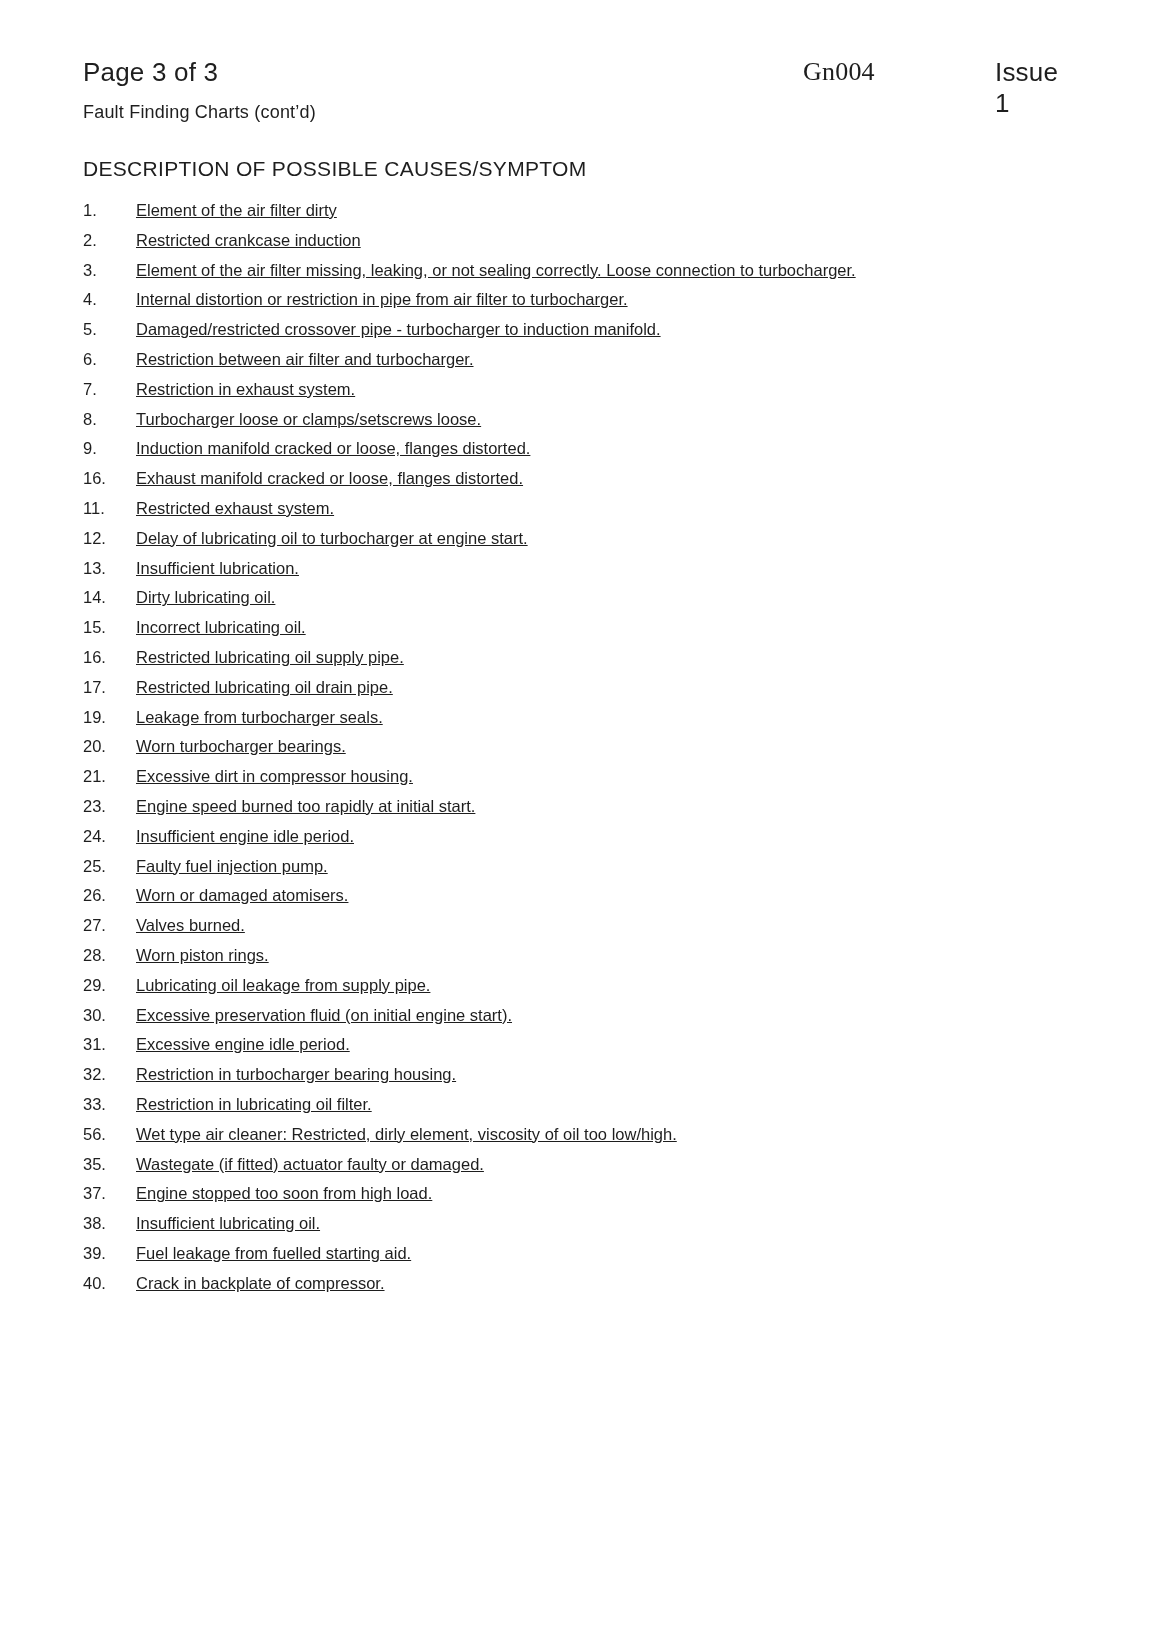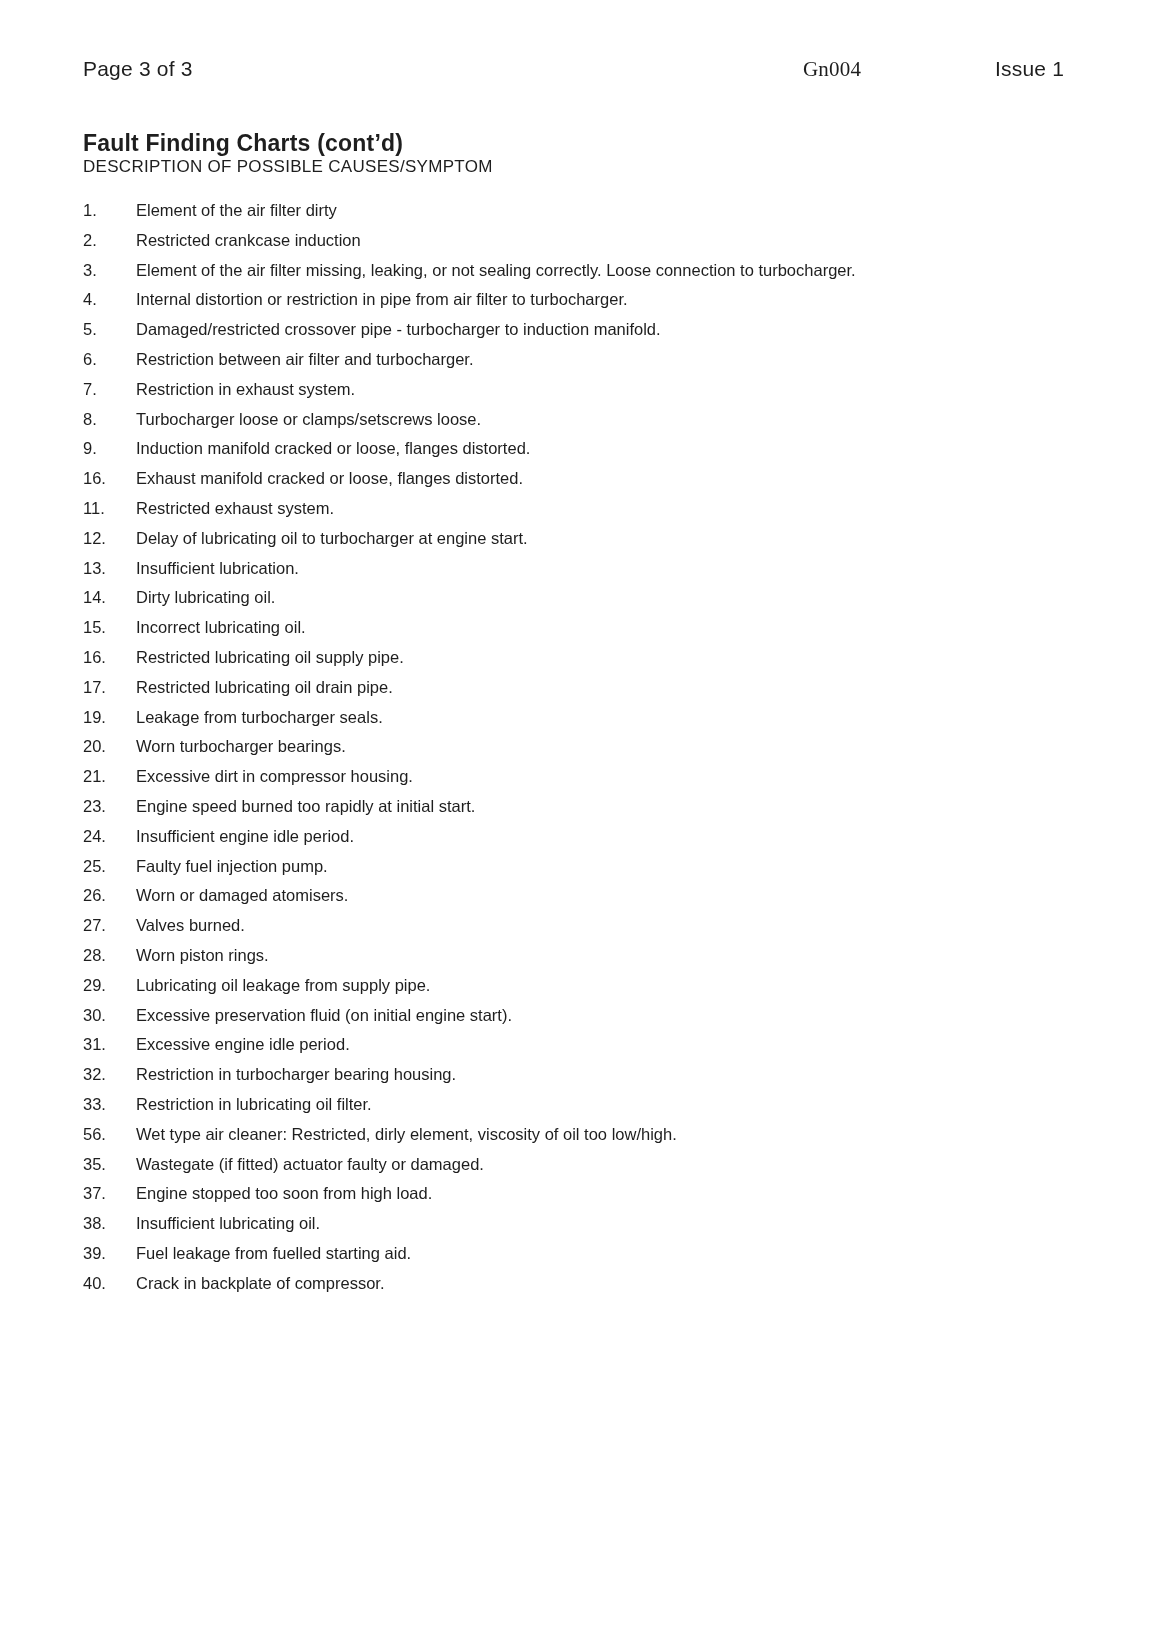--- a/index.html
+++ b/index.html
@@ -15,52 +15,52 @@
     color: #1e1e1e;
     font-family: "Liberation Sans", "DejaVu Sans", sans-serif;
     overflow: hidden;
   }
   .doc-header {
     position: absolute;
     top: 57px;
     left: 83px;
     right: 85px;
     height: 24px;
-    font-size: 21px;
+    font-size: 26px;
     letter-spacing: 0.2px;
   }
   .page-label {
     position: absolute;
     left: 0;
     top: 0;
   }
   .doc-code {
     position: absolute;
     left: 720px;
     top: 0;
     font-family: Liberation Serif, serif;
   }
   .issue-label {
     position: absolute;
     left: 912px;
     top: 0;
   }
   .section-title {
     position: absolute;
-    top: 130px;
-    left: 83px;
-    font-size: 23px;
-    font-weight: bold;
+    top: 102px;
+    left: 83px;
+    font-size: 18px;
+    font-weight: normal;
     letter-spacing: 0.2px;
   }
   .section-subtitle {
     position: absolute;
     top: 157px;
     left: 83px;
-    font-size: 17px;
+    font-size: 21px;
     letter-spacing: 0.3px;
   }
   .causes-list {
     position: absolute;
     top: 196px;
     left: 83px;
     right: 60px;
     margin: 0;
     padding: 0;
     list-style: none;
@@ -72,20 +72,21 @@
     height: 29.8px;
     line-height: 29.8px;
     white-space: nowrap;
   }
   .cause-number {
     flex: 0 0 53px;
     text-align: left;
   }
   .cause-text {
     flex: 1 1 auto;
+    text-decoration: underline;
   }
 </style>
 </head>
 <body>
 
 <div class="page">
 
   <div class="doc-header">
     <span class="page-label">Page 3 of 3</span>
     <span class="doc-code">Gn004</span>

